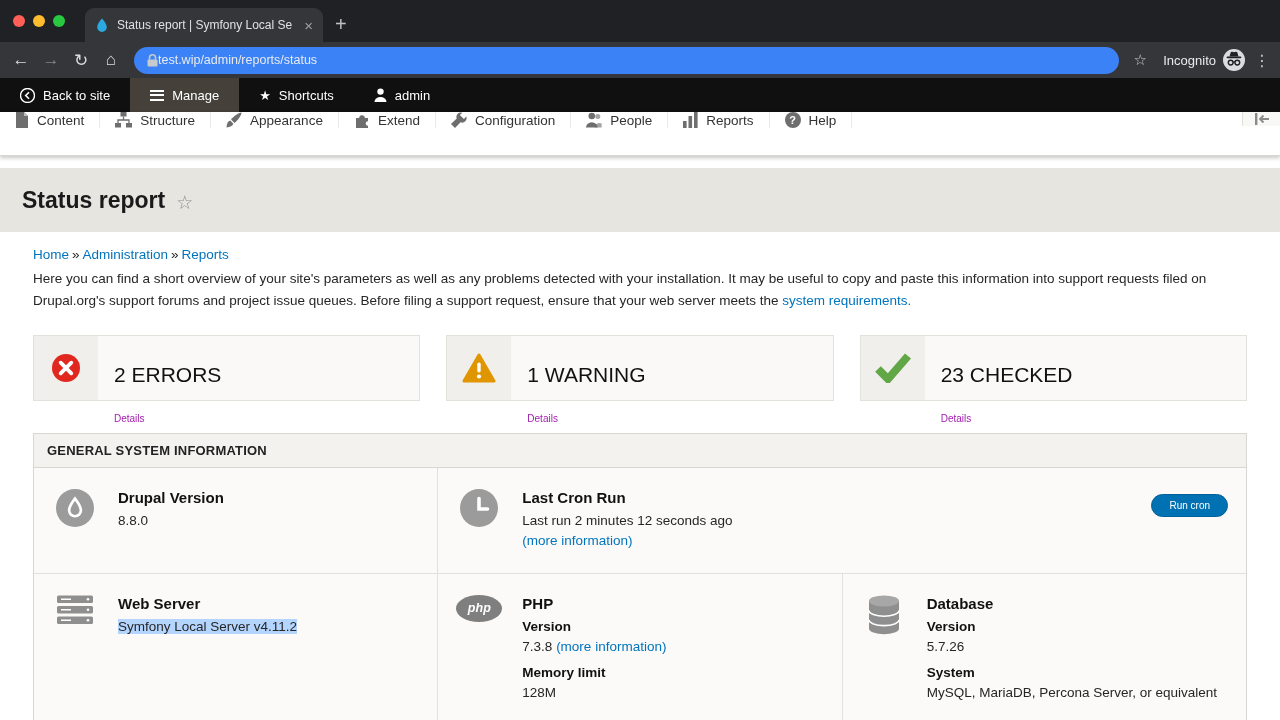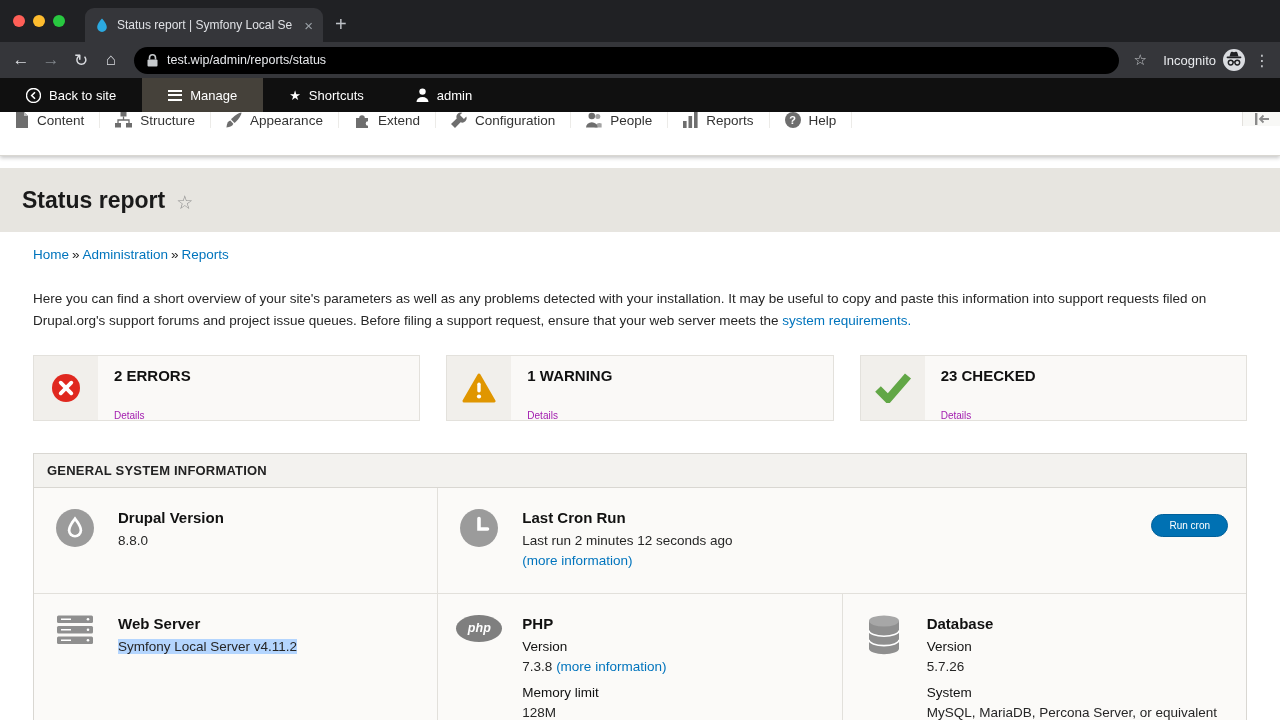--- a/index.html
+++ b/index.html
@@ -15,70 +15,70 @@
   .light.yellow { background:#febc2e; }
   .light.green { background:#28c840; }
   .tab { width:238px; height:34px; background:#35363a; border-radius:9px 9px 0 0; display:flex; align-items:center; gap:8px; padding:0 10px; }
   .tab-title { flex:1; color:#dfe1e5; font-size:12px; white-space:nowrap; overflow:hidden; }
   .tab-close { color:#9aa0a6; font-size:15px; line-height:1; }
   .newtab-btn { color:#bdc1c6; font-size:20px; padding:0 12px 6px; }
 
   .navbar { height:36px; background:#35363a; display:flex; align-items:center; padding:0 6px; }
   .nav-btn { width:30px; text-align:center; color:#dadce0; font-size:17px; }
   .nav-btn.fwd { color:#80868b; }
-  .addressbar { flex:1; height:27px; background:#000000; border-radius:14px; margin:12px 8px; display:flex; align-items:center; padding:0 13px; gap:9px; }
+  .addressbar { flex:1; height:27px; background:#3b82f6; border-radius:14px; margin:12px 8px; display:flex; align-items:center; padding:0 13px; }
   .url { color:#e8eaed; font-size:12.5px; }
   .star-btn { color:#c7cacd; font-size:15px; width:26px; text-align:center; }
   .incog-label { color:#e8eaed; font-size:13px; margin:0 6px 0 10px; }
   .menu-dots { color:#c7cacd; font-size:16px; width:24px; text-align:center; }
 
   
   .d-toolbar { height:34px; background:#101010; display:flex; color:#fff; font-size:13px; }
-  .d-item { display:flex; align-items:center; gap:8px; padding:0 26px; cursor:default; }
+  .d-item { display:flex; align-items:center; gap:8px; padding:0 20px; cursor:default; }
   .d-item.active { background:#45413a; }
   .burger { width:14px; height:11px; border-top:2px solid #fff; border-bottom:2px solid #fff; position:relative; }
   .burger::after { content:""; position:absolute; left:0; right:0; top:2.5px; height:2px; background:#fff; }
   .d-star { font-size:13px; }
 
   
   .d-menu { height:44px; background:#fff; display:flex; align-items:flex-start; border-bottom:1px solid #d9d7d2; box-shadow:0 2px 4px rgba(0,0,0,0.22); position:relative; z-index:2; }
   .m-item { display:flex; align-items:center; gap:8px; padding:0 15px; font-size:13.5px; color:#333; border-right:1px solid #ecebe8; }
   .help-badge { width:16px; height:16px; border-radius:50%; background:#6e6e6e; color:#fff; font-size:11px; font-weight:bold; display:flex; align-items:center; justify-content:center; }
   .m-toggle { margin-left:auto; display:flex; align-items:center; justify-content:center; width:38px; border-left:1px solid #e3e1dd; background:#f8f8f6; }
 
   
   .white-gap { height:12px; background:#fff; }
   .page-header { height:64px; background:#e7e5e0; display:flex; align-items:center; gap:11px; padding:0 22px; }
   .page-title { font-size:23px; font-weight:bold; color:#1a1a1a; }
   .title-star { color:#8e8e8e; font-size:19px; margin-top:4px; }
 
   
   .content { padding:15px 33px 0; }
-  .breadcrumb { font-size:13.5px; color:#262626; margin-bottom:26px; }
+  .breadcrumb { font-size:13.5px; color:#262626; margin-bottom:6px; }
   .breadcrumb a { color:#0074bd; }
   .crumb-sep { margin:0 3px; }
   .intro { font-size:13.5px; line-height:1.6; color:#262626; margin-bottom:24px; }
   .intro a { color:#0074bd; }
 
   .cards { display:flex; gap:26px; margin-bottom:32px; }
   .card { flex:1; display:flex; align-items:stretch; background:#faf9f7; border:1px solid #e3e1dc; height:66px; }
   .card-icon { width:64px; background:#f1efeb; display:flex; align-items:center; justify-content:center; flex:none; }
   .card-text { padding:11px 16px; display:flex; flex-direction:column; gap:2px; }
-  .card-count { font-size:15px; font-weight:bold; color:#111; }
+  .card-count { font-size:21px; font-weight:normal; color:#111;margin-top:16px; }
   .card-link { font-size:10px; color:#a21caf;margin-top:24px; }
 
   .panel { border:1px solid #d9d7d2; margin-bottom:24px; }
   .panel-head { background:#f3f2ef; border-bottom:1px solid #d9d7d2; padding:9px 13px; font-size:13px; font-weight:bold; color:#222; letter-spacing:0.2px; }
   .sys-grid { display:grid; grid-template-columns:1fr 1fr 1fr; gap:1px; background:#e2e0db; }
   .sys-cell { background:#fbfaf8; padding:21px 18px; display:flex; gap:20px; align-items:flex-start; }
   .cell-cron { grid-column:2/4; position:relative; padding-right:140px; }
   .icon-col { width:46px; flex:none; display:flex; justify-content:center; }
   .cell-title { font-size:15px; font-weight:bold; color:#111; margin-bottom:5px; }
   .cell-line { font-size:13.5px; color:#262626; line-height:1.5; }
-  .cell-sub { font-size:13.5px; font-weight:normal; color:#111; margin-top:6px; line-height:1.5; }
+  .cell-sub { font-size:13.5px; font-weight:bold; color:#111; margin-top:6px; line-height:1.5; }
   a.info-link { color:#0074bd; }
   .run-cron { position:absolute; right:18px; top:26px; background:#0071b3; color:#fff; font-size:10px; padding:5px 17px; border-radius:14px; border:1px solid #01609a; }
   .selected { background:#b4d5fe; }
   .php-badge { width:46px; height:27px; border-radius:50%; background:#7f7f7f; color:#fff; font-style:italic; font-weight:bold; font-size:12.5px; display:flex; align-items:center; justify-content:center; }
 </style>
 </head>
 <body>
 
 <div class="tabstrip">
   <div class="traffic">

